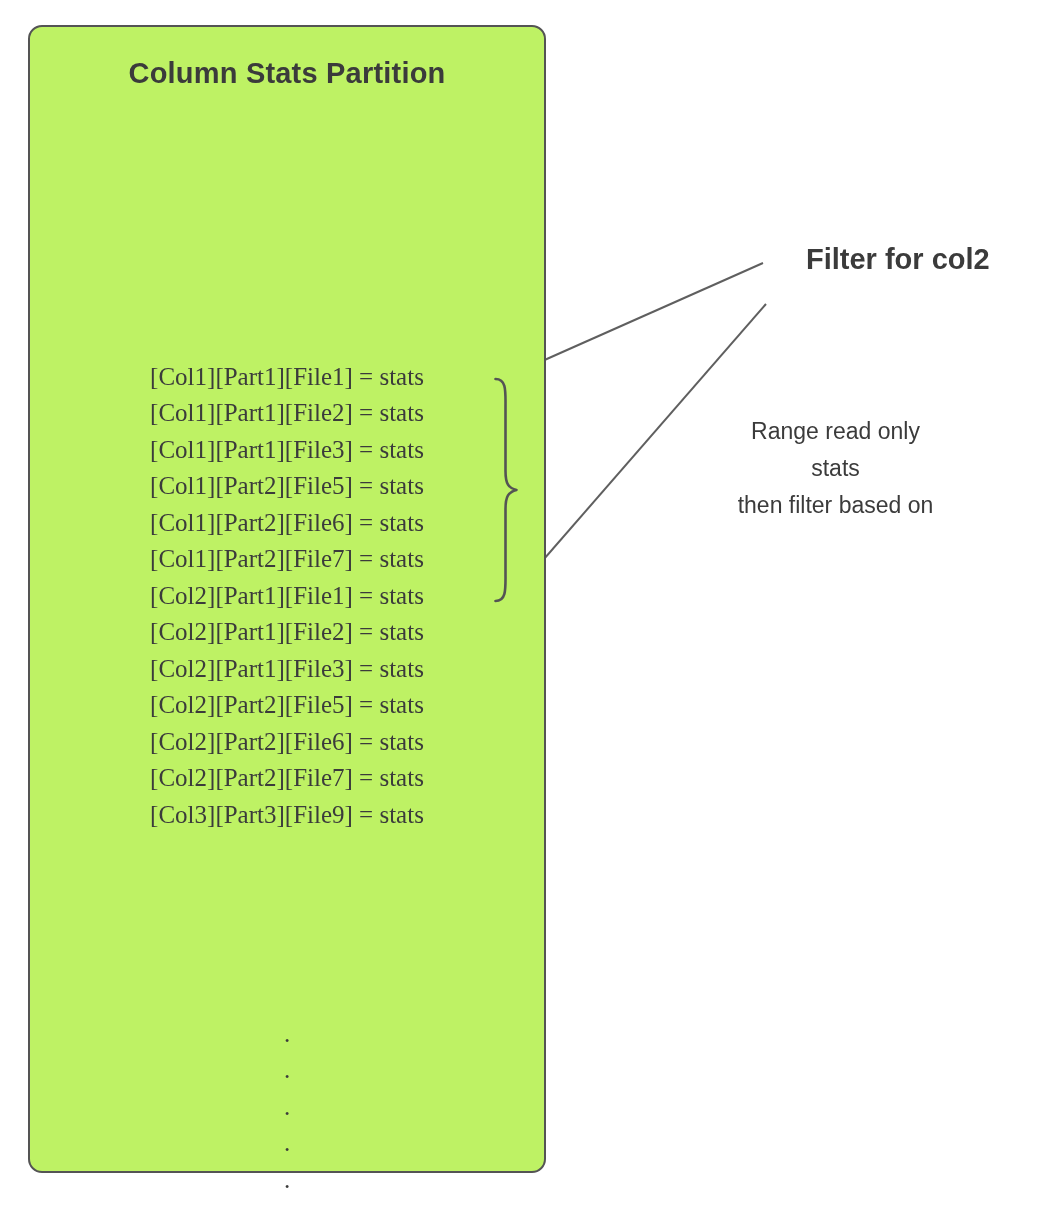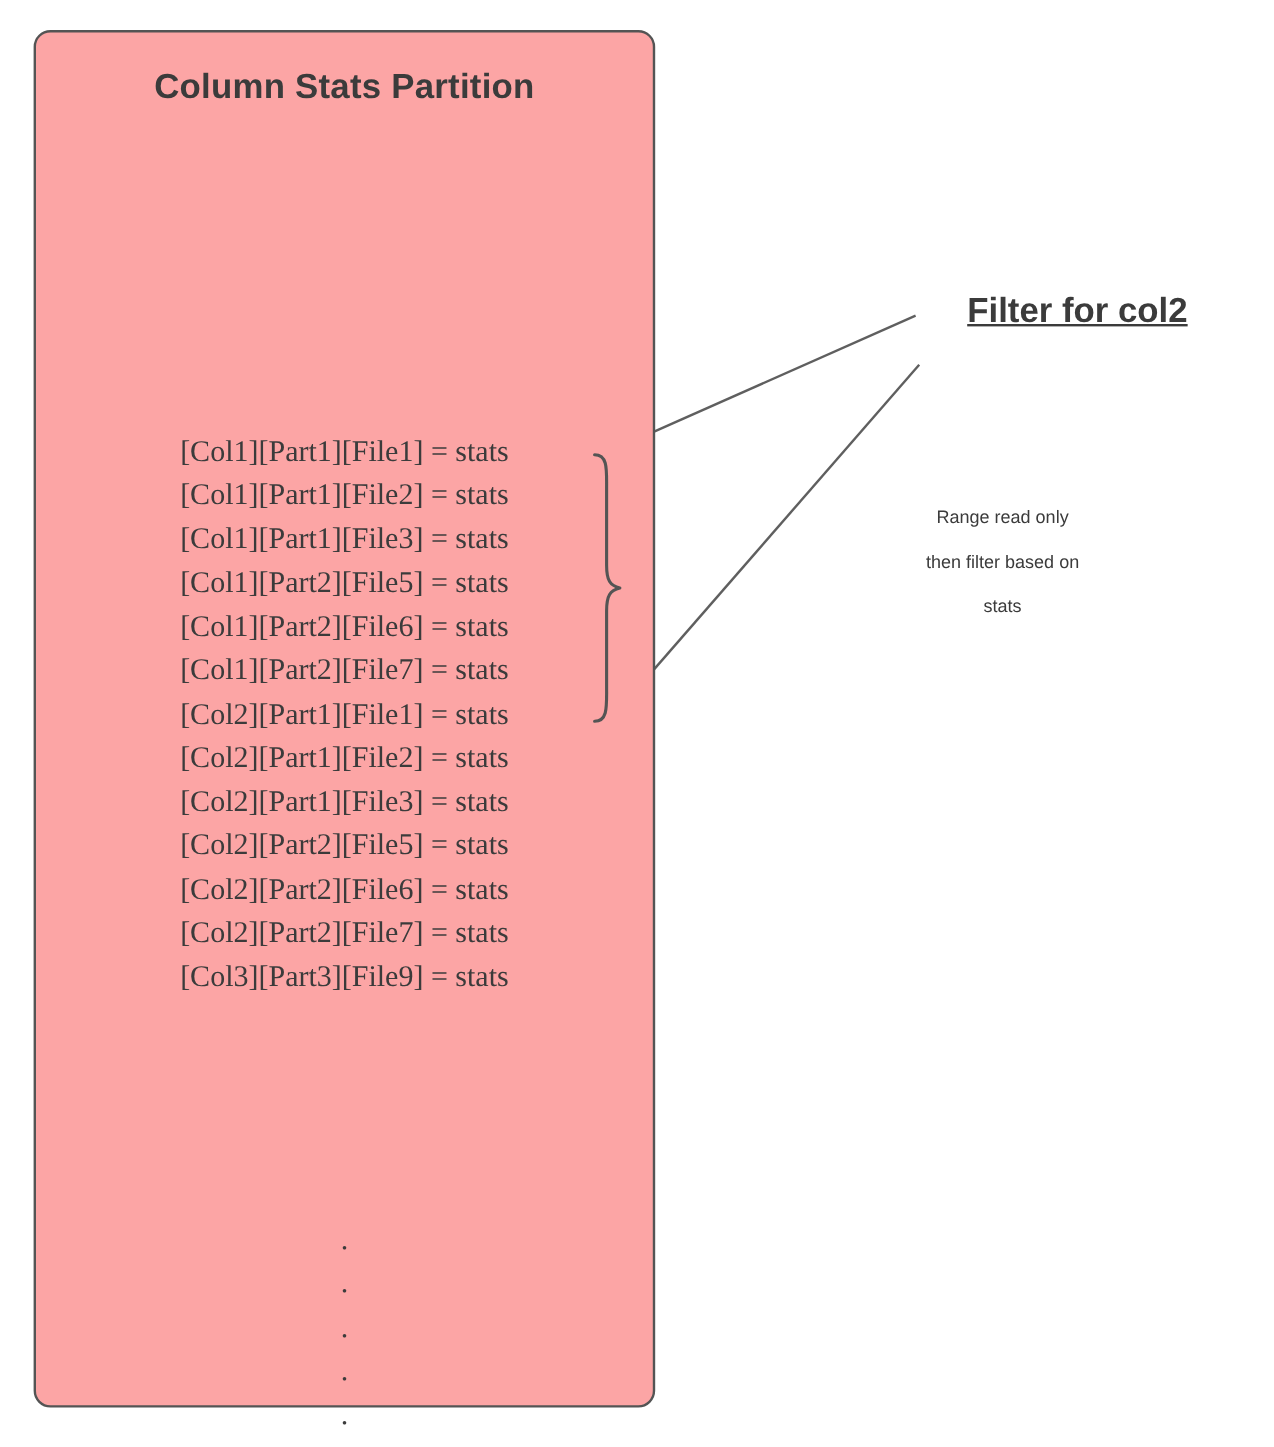--- a/index.html
+++ b/index.html
@@ -34,21 +34,21 @@
   .connectors marker path { fill: var(--line, #5f5f5f); }
 
   .partition-box {
     position: absolute;
     left: 28px;
     top: 25px;
     width: 518px;
     height: 1148px;
     border: 2.5px solid #545454;
     border-radius: 14px;
-    background: #fca5a5;
+    background: #bef264;
   }
   .box-title {
     margin-top: 30px;
     text-align: center;
     font-size: 29px;
     font-weight: bold;
     letter-spacing: 0.2px;
   }
   .entries {
     position: absolute;
@@ -78,30 +78,29 @@
     stroke-linejoin: round;
   }
 
   .filter-label {
     position: absolute;
     left: 806px;
     top: 243px;
     font-size: 29px;
     font-weight: bold;
     white-space: nowrap;
-    text-decoration: underline;
   }
 
   .range-note {
     position: absolute;
     left: 688px;
     top: 413px;
     width: 295px;
     text-align: center;
-    font-size: 15px;
+    font-size: 23px;
     line-height: 37px;
   }
 </style>
 </head>
 <body>
 
 <div class="canvas">
 
   <svg class="connectors" width="1062" height="1206" viewBox="0 0 1062 1206" aria-hidden="true">
     <defs>
@@ -132,18 +131,18 @@
   <svg class="brace" viewBox="0 0 26 228" aria-hidden="true">
     <path d="M3,3 C14,3 13,15 13,31 L13,95 C13,108 16,112 24,114 C16,116 13,120 13,133 L13,197 C13,213 14,225 3,225"></path>
   </svg>
 
   <div class="filter-label">Filter for col2</div>
 
   <div class="range-note">
     <div>
 
     <div class="note-line">Range read only</div>
+        <div class="note-line">stats</div>
         <div class="note-line">then filter based on</div>
-        <div class="note-line">stats</div>
       </div>
   </div>
 
 </div>
 
 </body></html>

